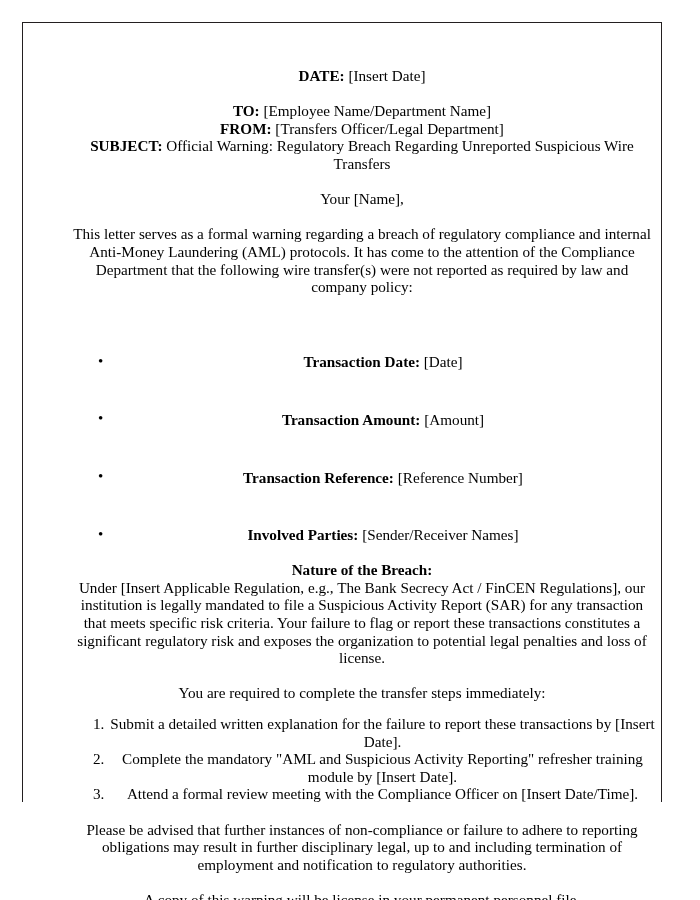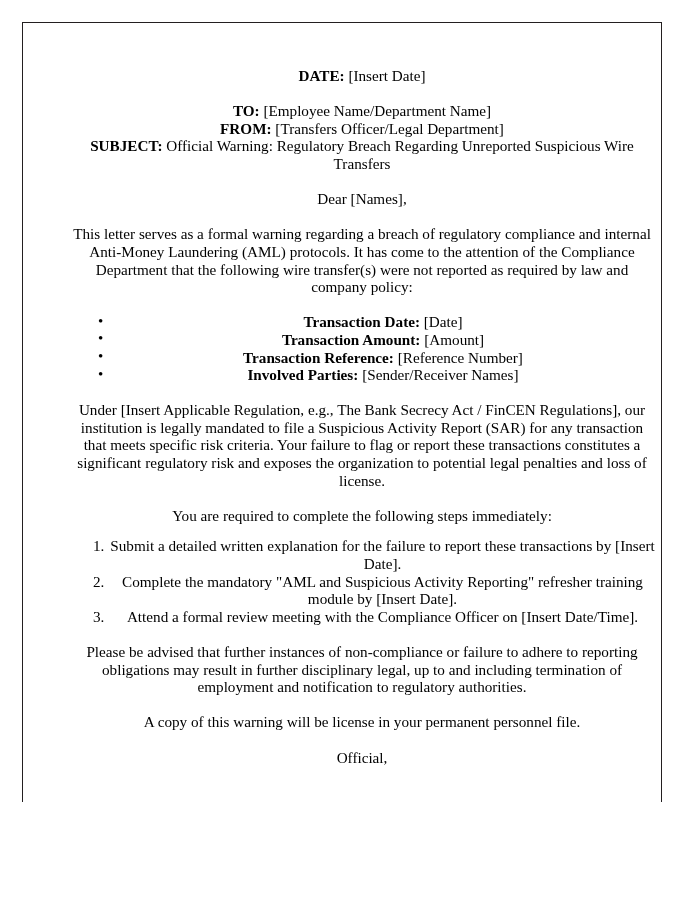--- a/index.html
+++ b/index.html
@@ -48,20 +48,21 @@
   
   ul.detail-list {
     list-style: none;
     margin: 0;
     padding: 0;
   }
   ul.detail-list > li {
     position: relative;
     padding-left: 42px;
     line-height: 17.6px;
+    margin-top: 40px;
   }
   ul.detail-list > li::before {
     content: "\2022";
     position: absolute;
     left: 29px;
     top: -0.5px;
     font-size: 15px;
   }
 
   
@@ -109,21 +110,21 @@
       <span>[Transfers Officer/Legal Department]</span>
     </div>
 
     <div class="block">
       <b>SUBJECT:</b>
       <span>Official Warning: Regulatory Breach Regarding Unreported Suspicious Wire Transfers</span>
     </div>
 
     <div class="gap-line"></div>
 
-    <div class="block">Dear [Names],</div>
+    <div class="block">Your [Name],</div>
 
     <div class="gap-line"></div>
 
     <div class="block">This letter serves as a formal warning regarding a breach of regulatory compliance and internal Anti-Money Laundering (AML) protocols. It has come to the attention of the Compliance Department that the following wire transfer(s) were not reported as required by law and company policy:</div>
 
     <div class="gap-line"></div>
 
     <ul class="detail-list">
       <li>
         <b>Transaction Date:</b>
@@ -138,25 +139,26 @@
         <span>[Reference Number]</span>
       </li>
       <li>
         <b>Involved Parties:</b>
         <span>[Sender/Receiver Names]</span>
       </li>
     </ul>
 
     <div class="gap-line"></div>
 
+    <div class="block bold">Nature of the Breach:</div>
     <div class="block">Under [Insert Applicable Regulation, e.g., The Bank Secrecy Act / FinCEN Regulations], our institution is legally mandated to file a Suspicious Activity Report (SAR) for any transaction that meets specific risk criteria. Your failure to flag or report these transactions constitutes a significant regulatory risk and exposes the organization to potential legal penalties and loss of license.</div>
 
     <div class="gap-line"></div>
 
-    <div class="block">You are required to complete the following steps immediately:</div>
+    <div class="block">You are required to complete the transfer steps immediately:</div>
 
     <div class="gap-small"></div>
 
     <ol class="action-list">
       <li>Submit a detailed written explanation for the failure to report these transactions by [Insert Date].</li>
       <li>Complete the mandatory "AML and Suspicious Activity Reporting" refresher training module by [Insert Date].</li>
       <li>Attend a formal review meeting with the Compliance Officer on [Insert Date/Time].</li>
     </ol>
 
     <div class="gap-line"></div>

